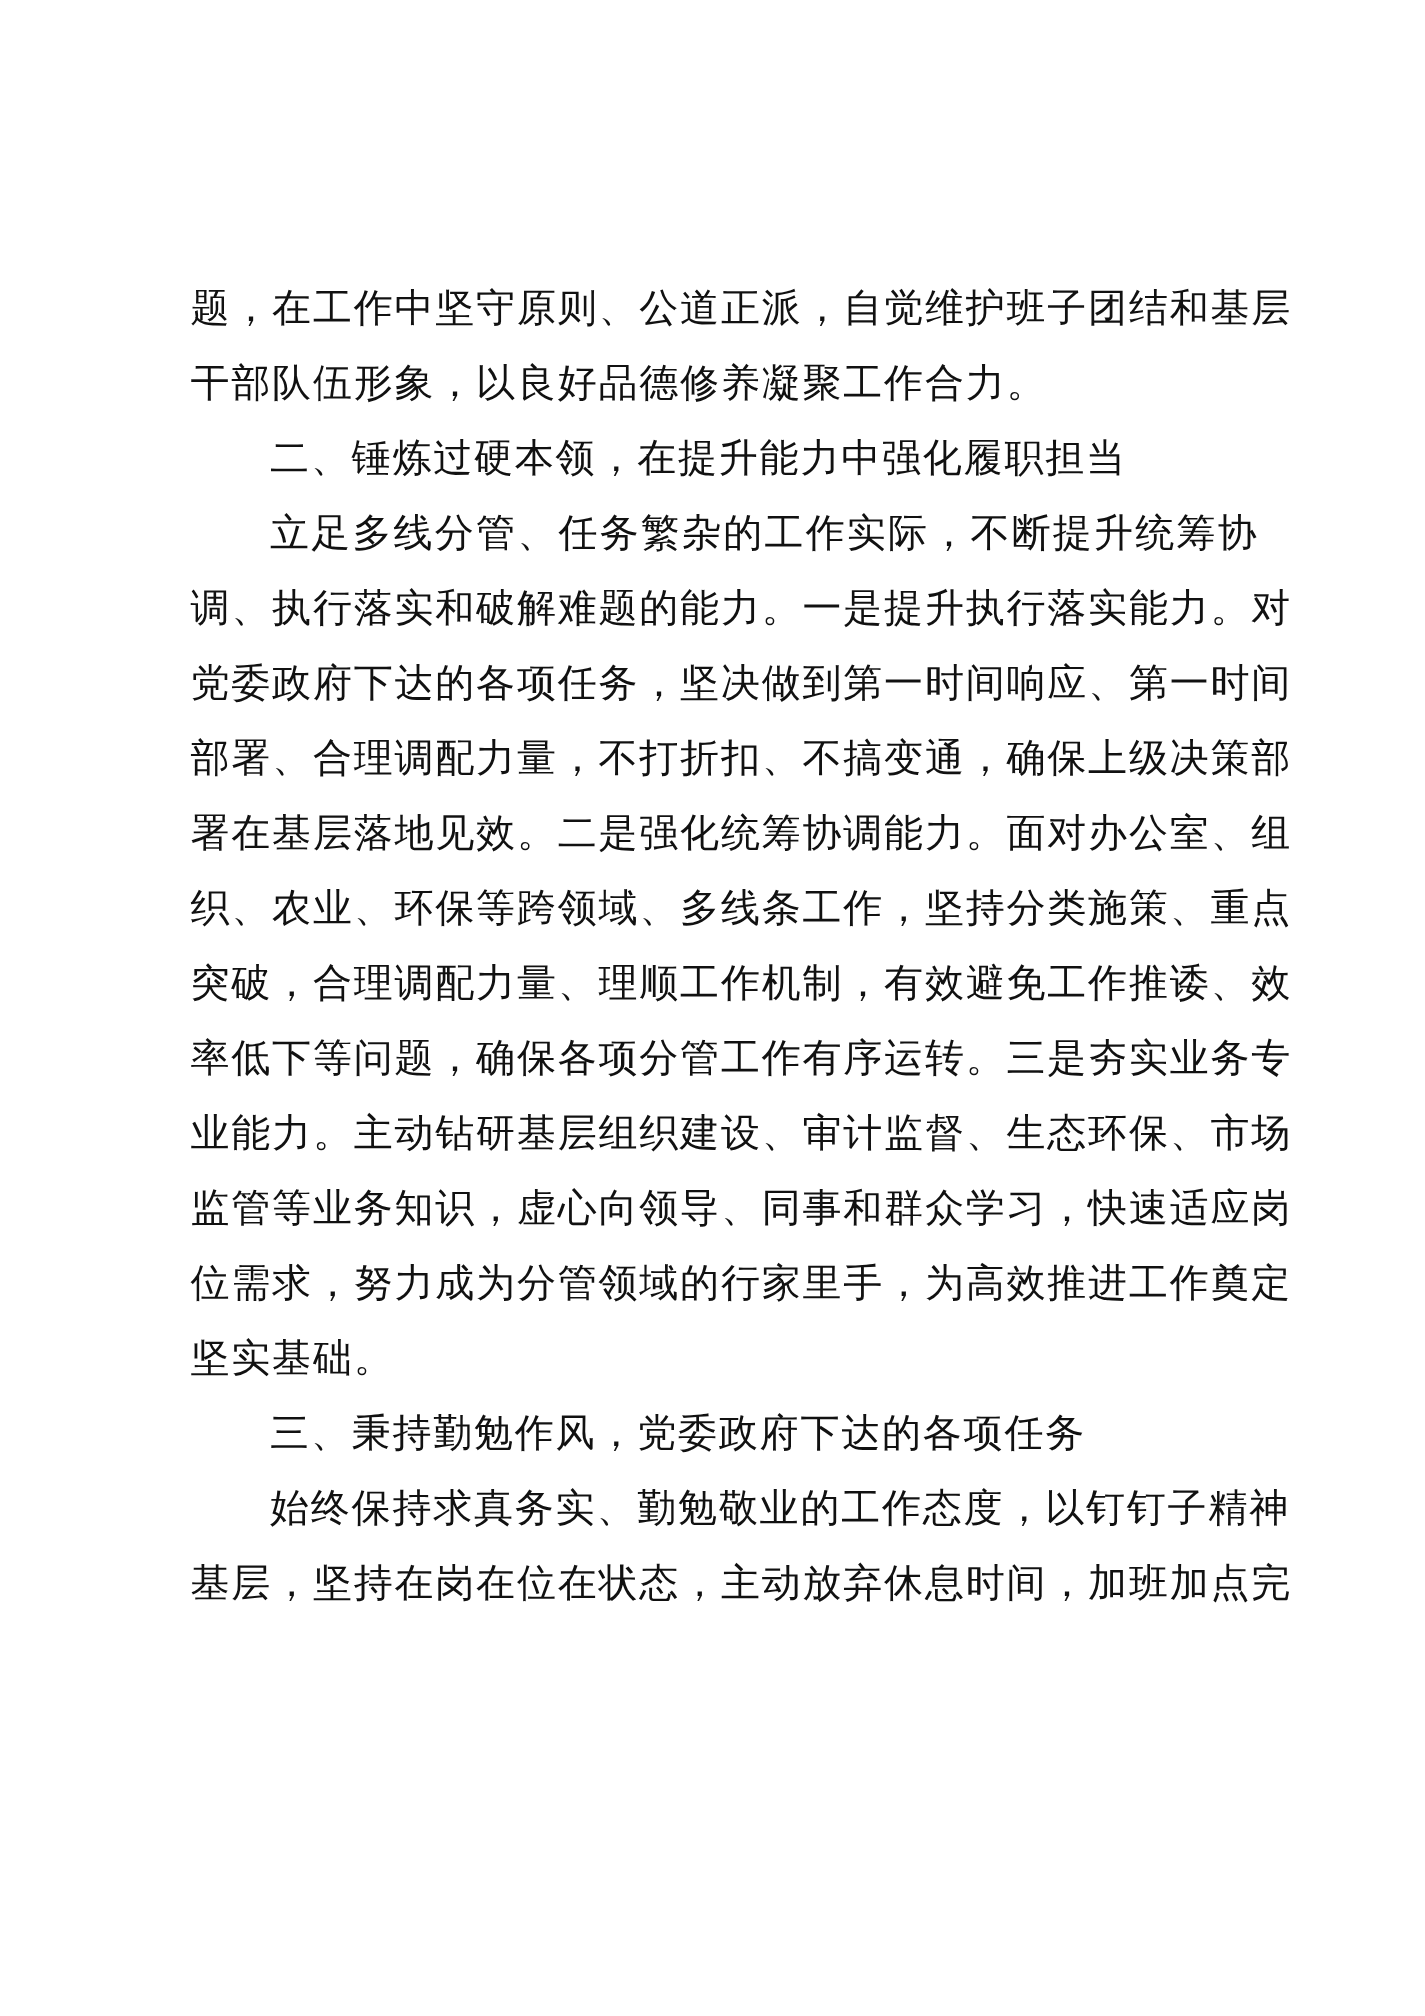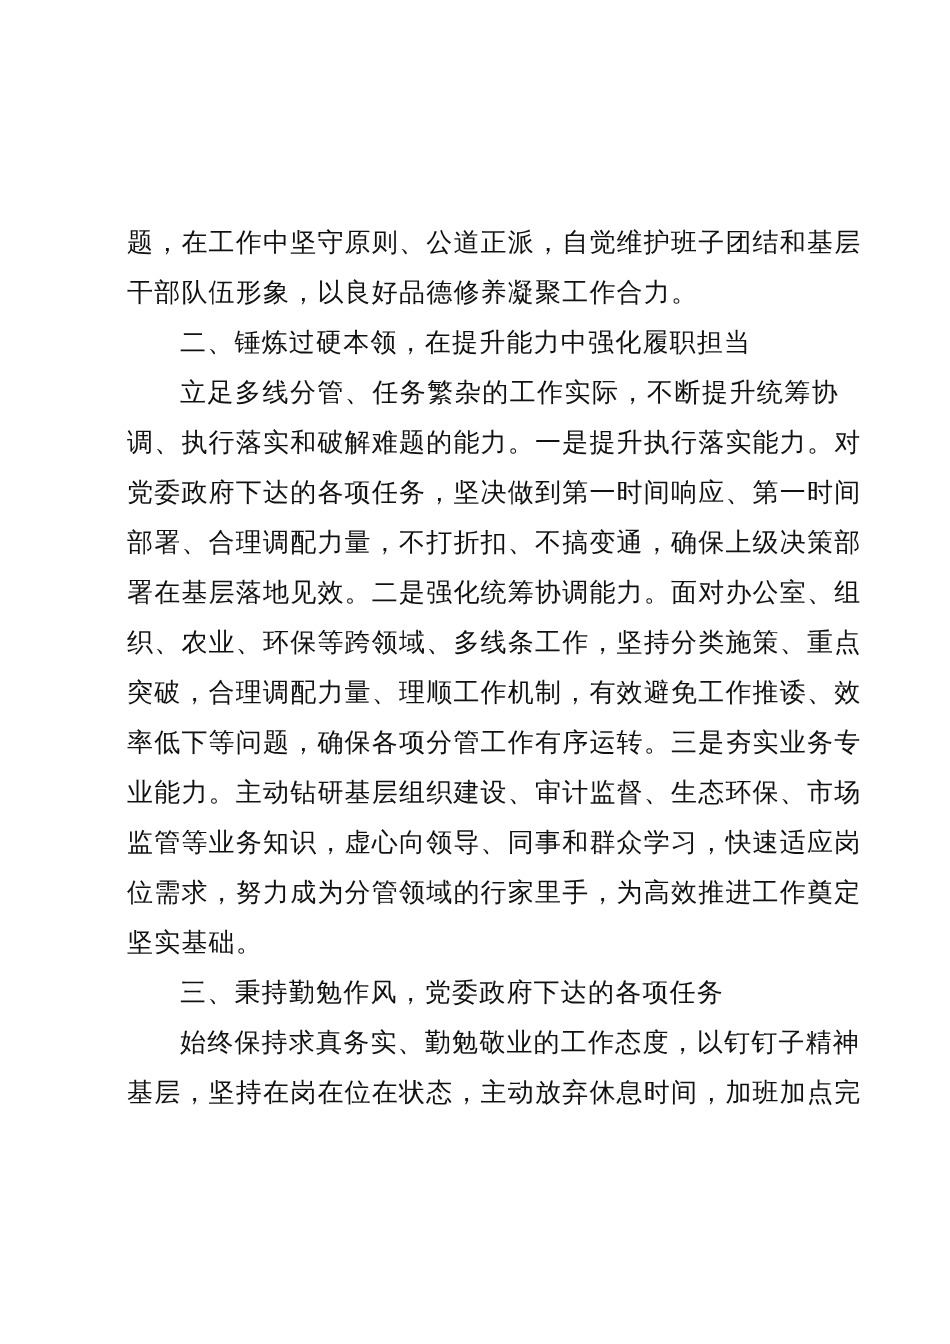--- a/index.html
+++ b/index.html
@@ -1,28 +1,28 @@
 <!DOCTYPE html>
 <html><head>
   <meta charset="utf-8">
   <style>
     html, body { margin: 0; padding: 0; background: #ffffff; }
     body { width: 950px; height: 1344px; position: relative; overflow: hidden; }
     .page {
       position: absolute; left: 127px; top: 184px; width: 712px;
       font-family: "DejaVu Sans", sans-serif;
-      font-size: 26px; color: #111111; margin-top: 36px;
+      font-size: 26px; color: #111111;
     }
     .line {
       height: 50px; line-height: 44px; white-space: nowrap;
       letter-spacing: 1.2px; text-align: justify; text-align-last: justify;
     }
     .line.last { text-align-last: left; }
     .line.indent { padding-left: 53px; }
-    .heading { text-align-last: left; }
+    .heading { text-align-last: left; font-family: Liberation Serif, serif; }
   </style>
 </head>
 <body>
 
 <div class="page">
   <div class="line">题，在工作中坚守原则、公道正派，自觉维护班子团结和基层</div>
   <div class="line last">干部队伍形象，以良好品德修养凝聚工作合力。</div>
   <div class="line indent heading">二、锤炼过硬本领，在提升能力中强化履职担当</div>
   <div class="line indent">立足多线分管、任务繁杂的工作实际，不断提升统筹协</div>
   <div class="line">调、执行落实和破解难题的能力。一是提升执行落实能力。对</div>

